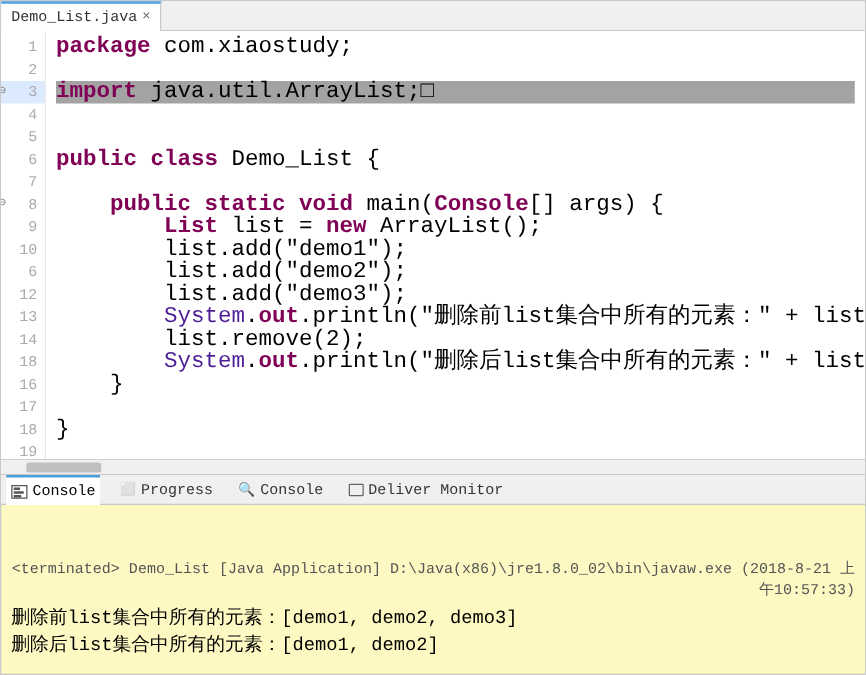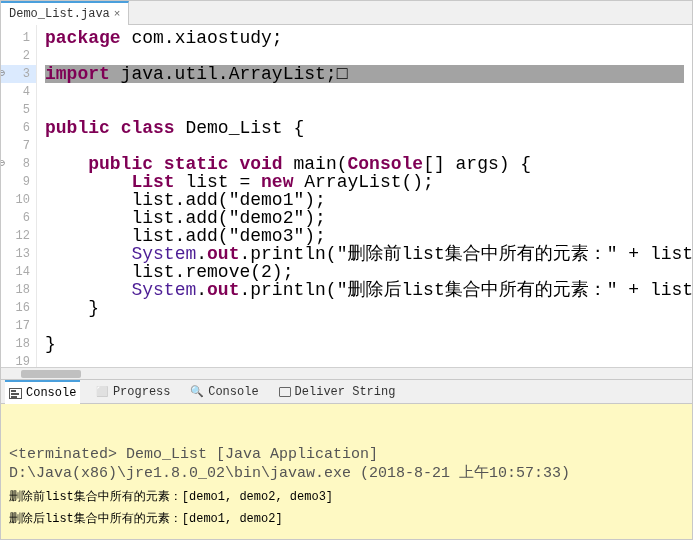--- a/index.html
+++ b/index.html
@@ -154,26 +154,27 @@
       color: #000;
     }
     .console-body {
       flex: 1;
       padding: 4px 8px;
       font-size: 13px;
       color: #333;
       overflow-y: auto;
     }
     .console-header {
-      font-size: 15px;
+      font-size: 12px;
       color: #555;
       margin-bottom: 4px;
+      text-align: right;
     }
     .console-output {
-      font-size: 12px;
+      font-size: 15px;
       color: #000;
       line-height: 22px;
     }
   </style>
 </head>
 <body>
 
 <div class="editor-container">
 
   <div class="tab-bar">
@@ -247,21 +248,21 @@
     <div class="console-tab">
       <span style="display:inline-block;font-size:10px;color:#555;">⬜</span>
       <span>Progress</span>
     </div>
     <div class="console-tab">
       <span style="display:inline-block;font-size:11px;color:#555;">🔍</span>
       <span>Console</span>
     </div>
     <div class="console-tab">
       <span style="display:inline-block;width:12px;height:10px;border:1px solid #666;border-radius:1px;vertical-align:middle;"></span>
-      <span>Deliver String</span>
+      <span>Deliver Monitor</span>
     </div>
   </div>
   <div class="console-body">
     <div class="console-header">&lt;terminated&gt; Demo_List [Java Application] D:\Java(x86)\jre1.8.0_02\bin\javaw.exe (2018-8-21 上午10:57:33)</div>
     <div class="console-output" id="console-output-container">
         <div>删除前list集合中所有的元素：[demo1, demo2, demo3]</div>
         <div>删除后list集合中所有的元素：[demo1, demo2]</div>
       </div>
   </div>
 </div>

